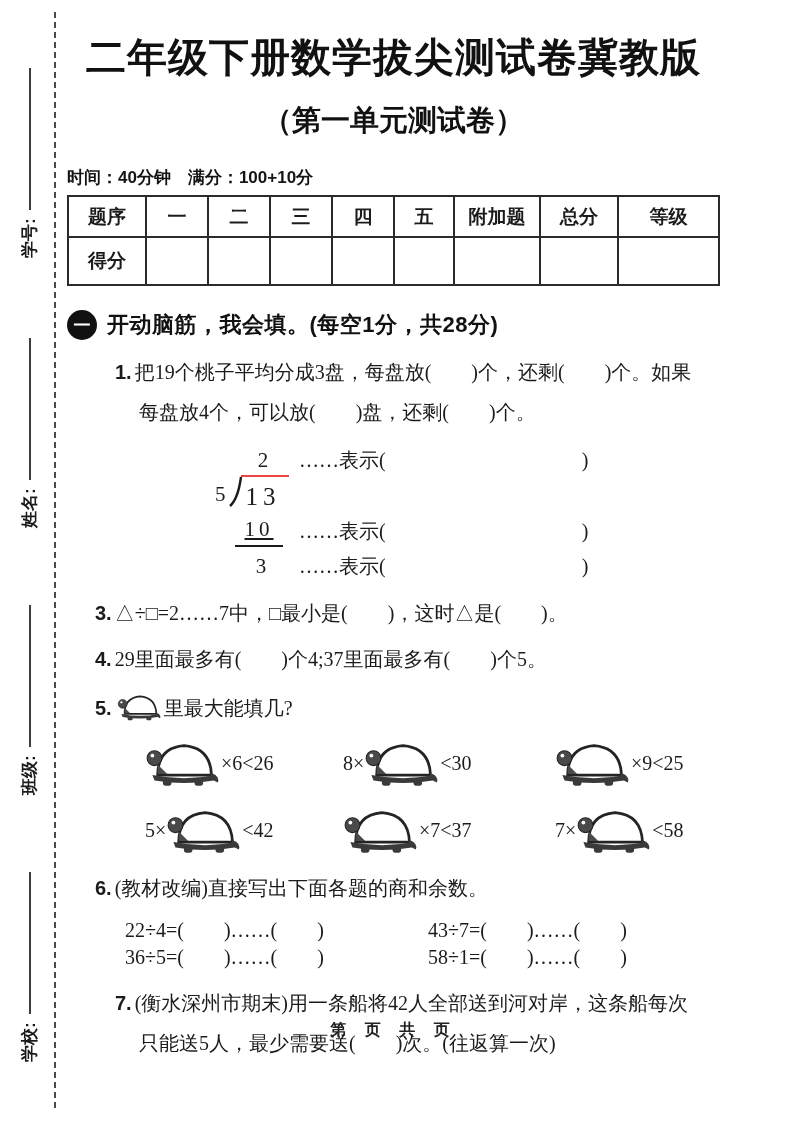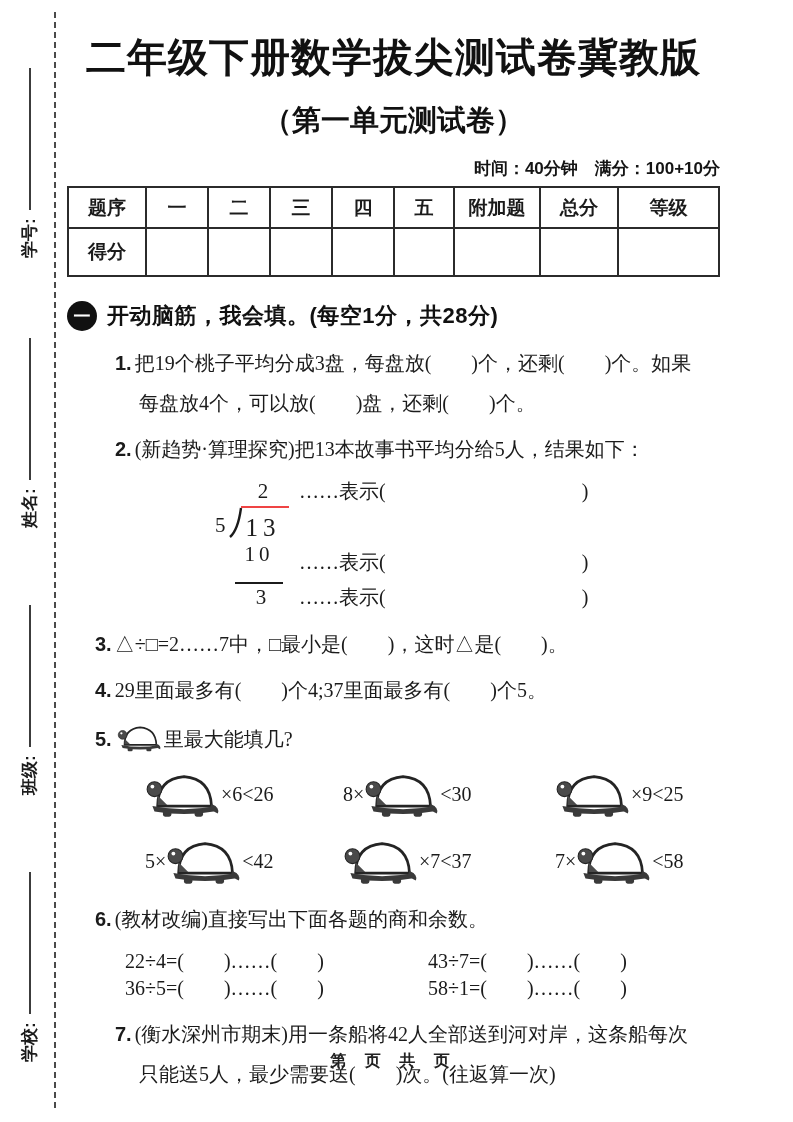--- a/index.html
+++ b/index.html
@@ -37,21 +37,21 @@
     margin-top:30px; text-align:center;
     font-family:"Liberation Sans", sans-serif;
     font-size:40px; font-weight:800; letter-spacing:1px; color:#111;
   }
   .subtitle {
     margin-top:16px; text-align:center;
     font-family:"Liberation Sans", sans-serif;
     font-size:29px; font-weight:700; color:#111;
   }
   .meta {
-    margin-top:16px; text-align:right;
+    margin-top:25px; 
     font-family:"Liberation Sans", sans-serif;
     font-size:17px; font-weight:600; color:#141414;
   }
 
   table.score {
     margin-top:6px; width:100%; border-collapse:collapse;
     font-family:"Liberation Sans", sans-serif;
     border-radius:16px;
   }
   table.score th, table.score td {
@@ -91,21 +91,21 @@
   .ldiv-d  { height:36px; align-items:flex-start; }
   .ldiv-d .divisor { font-size:21px; padding-top:5px; }
   .ldiv-d svg { margin:0 -2px 0 2px; }
   .ldiv-d .dividend {
     border-top:2px solid #ef4444; padding:3px 8px 0 5px;
     letter-spacing:5px; font-size:25px;
   }
   .ldiv-p { height:36px; margin-top:2px; }
   .ldiv-p .num {
     display:inline-block; margin-left:20px; width:48px; text-align:center;
-    letter-spacing:4px; border-bottom:2px solid #1b1b1b; padding-bottom:14px;
+    letter-spacing:4px; border-bottom:2px solid #1b1b1b; padding-bottom:1px;text-decoration:underline;
   }
   .ldiv-r { height:30px; margin-top:2px; }
   .ldiv-r .num { display:inline-block; margin-left:33px; width:26px; text-align:center; }
   .note { display:flex; align-items:center; }
   .note-gap { display:inline-block; width:196px; }
 
   
   .turtle-grid {
     margin:16px 0 4px 50px;
     display:grid; grid-template-columns:198px 212px auto;
@@ -207,21 +207,20 @@
     <span class="sec-badge">一</span>
     <span class="sec-title">开动脑筋，我会填。(每空1分，共28分)</span>
   </div>
 
   <div class="q">
     <div class="q-line"><span class="q-no">1.</span><span>把19个桃子平均分成3盘，每盘放(　　)个，还剩(　　)个。如果</span></div>
     <div class="q-line q-indent">每盘放4个，可以放(　　)盘，还剩(　　)个。</div>
   </div>
 
   <div class="q">
-    <div class="q-line"><span class="q-no">2.</span><span>(新趋势·算理探究)把13本故事书平均分给5人，结果如下：</span></div>
 
     <div class="ldiv">
       <div class="ldiv-row ldiv-q">
         <div class="ldiv-left"><span class="num">2</span></div>
         <div class="note">
             <span>……表示(</span>
             <span class="note-gap"></span>
             <span>)</span>
           </div>
       </div>

